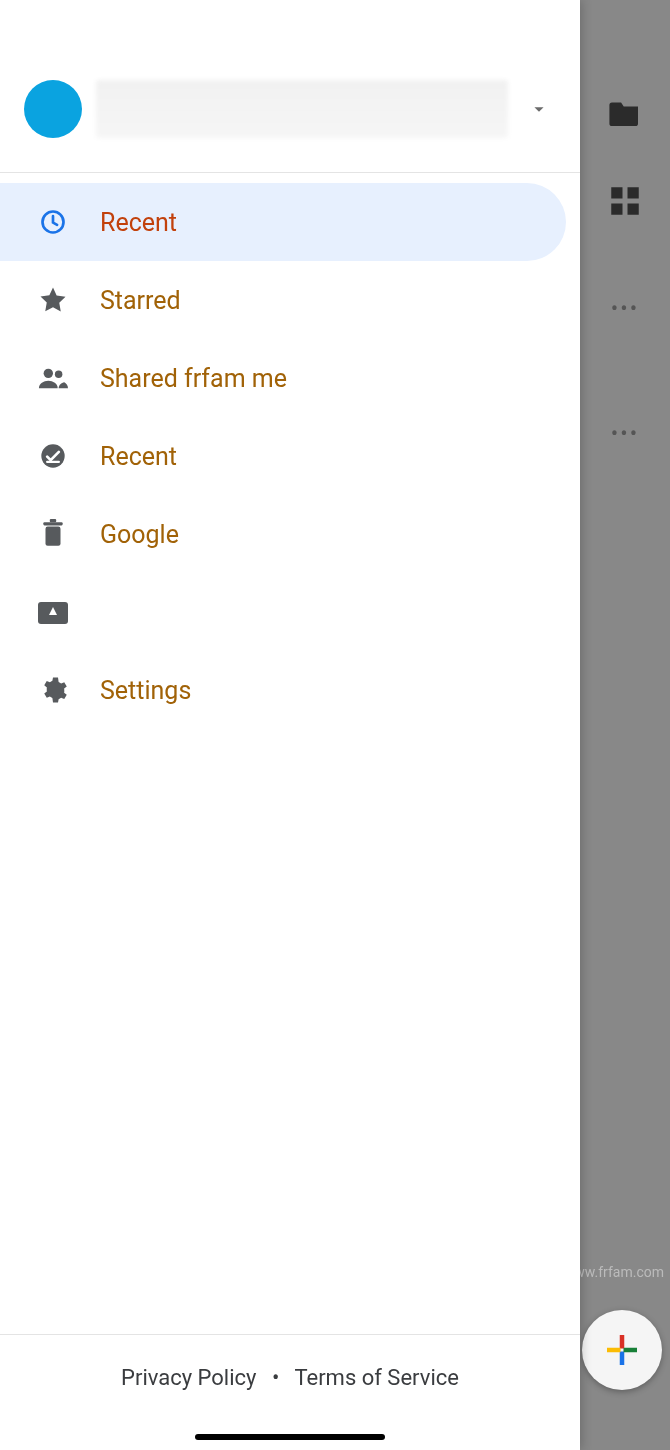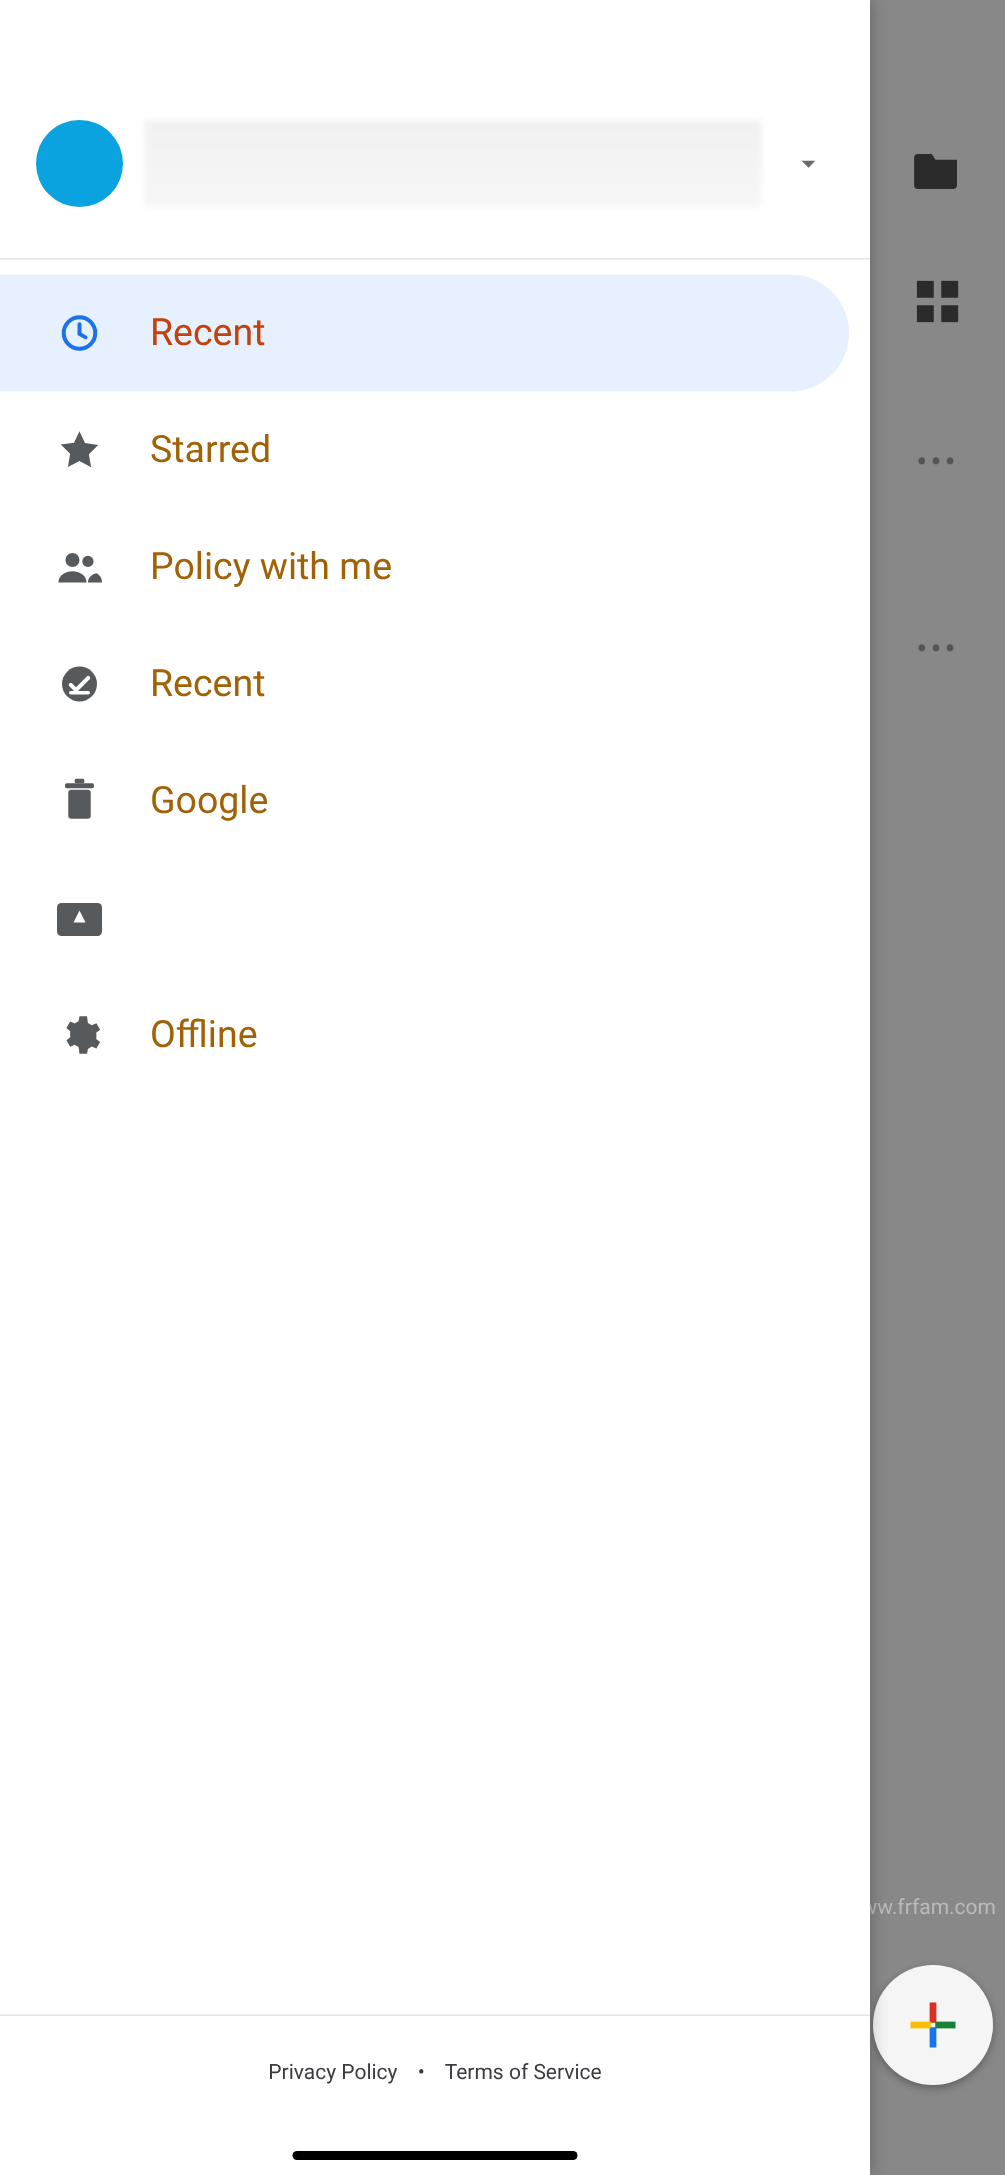--- a/index.html
+++ b/index.html
@@ -70,21 +70,21 @@
   }
   .item .icon { width: 30px; display:flex; justify-content:center; color:#575a5d; }
   .item.active .icon { color:#1a73e8; }
   .item .label { font-size: 25px; color:#a16207; }
   .item.active .label { color:#c2410c; font-weight:400; }
 
   .footer {
     border-top: 1px solid #e4e4e4;
     padding: 30px 0 60px 0;
     text-align: center;
-    font-size: 14px; color:#3a3c3f;
+    font-size: 22px; color:#3a3c3f;
   }
   .footer .dot { padding: 0 10px; color:#3a3c3f; }
   .footer span { cursor:pointer; }
 
   .home-indicator {
     position:absolute; bottom:10px; left:50%; transform:translateX(-50%);
     width:190px; height:6px; background:#000; border-radius:4px;
   }
 
   svg { display:block; }
@@ -153,21 +153,21 @@
       </div>
       <div class="item">
         <span class="icon">
           <svg width="32" height="24" viewBox="0 0 32 24">
             <circle cx="11" cy="7" r="5" fill="currentColor"></circle>
             <circle cx="22" cy="8" r="4" fill="currentColor"></circle>
             <path fill="currentColor" d="M1 23c0-5 5-8 10-8s10 3 10 8H1z"></path>
             <path fill="currentColor" d="M22 23c0-3.5 3-6 6-6.5 2 1 4 3 4 6.5h-10z"></path>
           </svg>
         </span>
-        <span class="label">Policy with me</span>
+        <span class="label">Shared frfam me</span>
       </div>
       <div class="item">
         <span class="icon">
           <svg width="28" height="28" viewBox="0 0 24 24">
             <circle cx="12" cy="12" r="10" fill="currentColor"></circle>
             <path d="M7 12.5l3 3 7-7" fill="none" stroke="#fff" stroke-width="2.3" stroke-linecap="round"></path>
             <path d="M7 17h10" stroke="#fff" stroke-width="2" stroke-linecap="round"></path>
           </svg>
         </span>
         <span class="label">Recent</span>
@@ -189,21 +189,21 @@
             <path d="M15 7l-4 8h8z" fill="#fff"></path>
           </svg>
         </span>
       </div>
       <div class="item">
         <span class="icon">
           <svg width="30" height="30" viewBox="0 0 24 24">
             <path fill="currentColor" d="M12 8a4 4 0 1 0 0 8 4 4 0 0 0 0-8zm9 4a7 7 0 0 0-.1-1.2l2.1-1.6-2-3.4-2.5 1a7 7 0 0 0-2-1.2L16 2h-4l-.5 2.6a7 7 0 0 0-2 1.2l-2.5-1-2 3.4L7.1 10A7 7 0 0 0 7 12a7 7 0 0 0 .1 1.2L5 14.8l2 3.4 2.5-1a7 7 0 0 0 2 1.2L12 22h4l.5-2.6a7 7 0 0 0 2-1.2l2.5 1 2-3.4-2.1-1.6A7 7 0 0 0 21 12z"></path>
           </svg>
         </span>
-        <span class="label">Offline</span>
+        <span class="label">Settings</span>
       </div>
     </div>
 
   <div class="footer">
     <span>Privacy Policy</span>
     <span class="dot">•</span>
     <span>Terms of Service</span>
   </div>
 
   <div class="home-indicator"></div>

